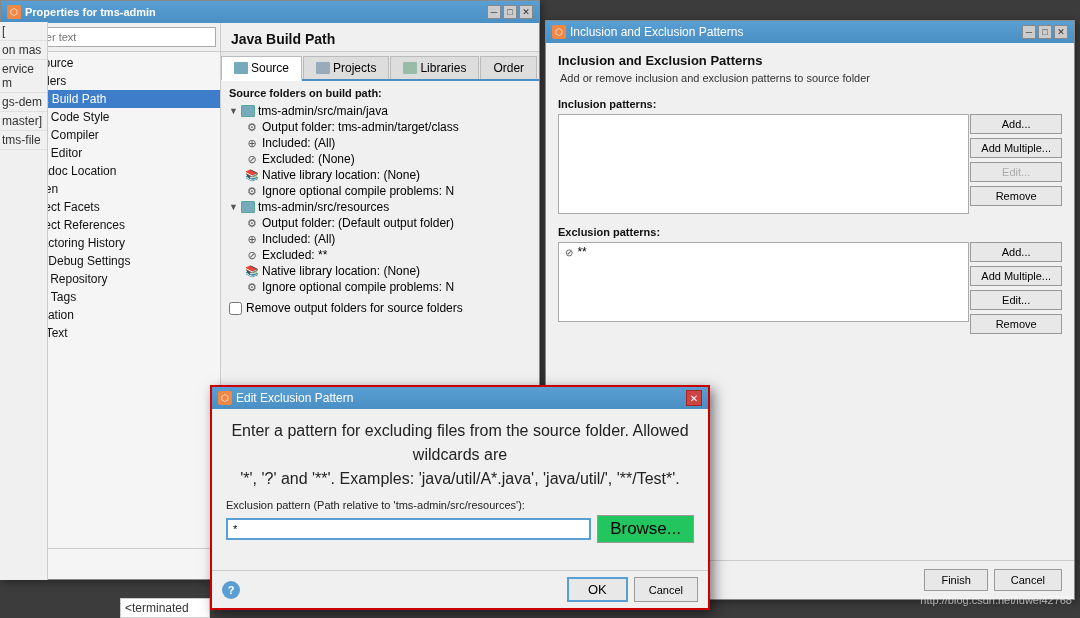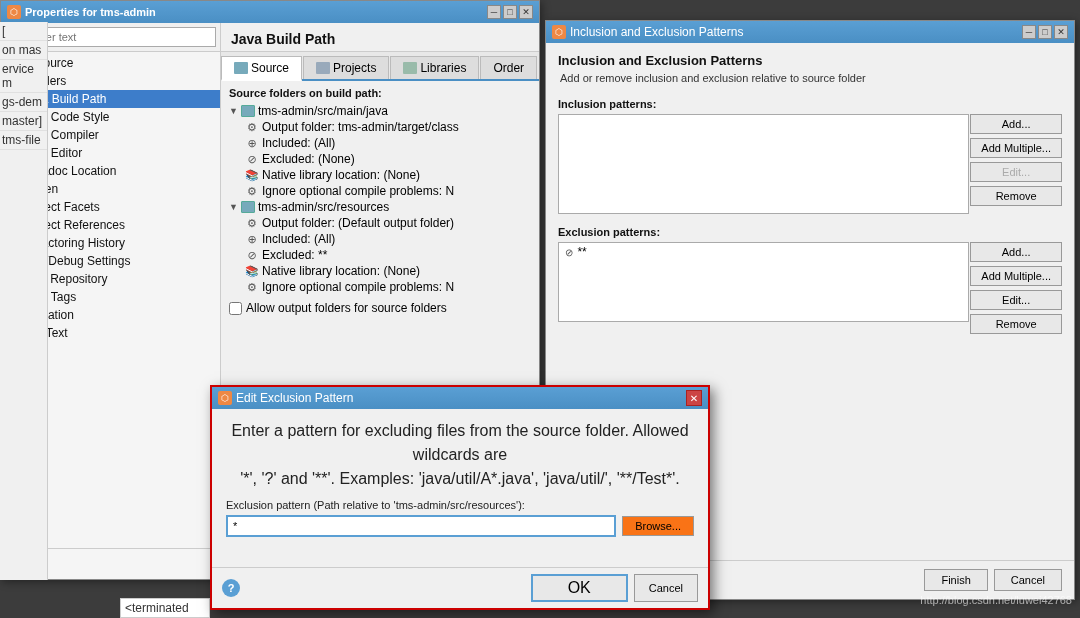--- a/index.html
+++ b/index.html
@@ -204,41 +204,41 @@
     .edit-input {
       flex: 1;
       padding: 3px 5px;
       border: 2px solid #5a9fd4;
       background: white;
       font-size: 11px;
     }
     .browse-btn {
       padding: 3px 12px;
       border: 1px solid #999;
-      background: #f97316;
-      cursor: pointer;
-      font-size: 11px;
+      background: #22c55e;
+      cursor: pointer;
+      font-size: 17px;
     }
     .edit-footer {
       position: absolute;
       bottom: 0; width: 100%;
       display: flex;
       justify-content: space-between;
       align-items: center;
       padding: 6px 10px;
       border-top: 1px solid #ccc;
       background: #f0f0f0;
     }
     .edit-footer-btns { display: flex; gap: 6px; }
     .ok-btn {
-      padding: 3px 35px;
+      padding: 3px 19px;
       border: 2px solid #5a9fd4;
       background: #e8e8e8;
       cursor: pointer;
-      font-size: 16px;
+      font-size: 13px;
     }
     .cancel-btn2 {
       padding: 3px 14px;
       border: 1px solid #999;
       background: #e8e8e8;
       cursor: pointer;
       font-size: 11px;
     }
     .help-circle { width: 18px; height: 18px; background: #5a9fd4; border-radius: 50%; color: white; display: flex; align-items: center; justify-content: center; font-weight: bold; font-size: 11px; cursor: pointer; }
 
@@ -423,21 +423,21 @@
         <div class="src-tree-item indent1">
           <span class="src-settings-icon">📚</span>
           <span>Native library location: (None)</span>
         </div>
         <div class="src-tree-item indent1">
           <span class="src-settings-icon">⚙</span>
           <span>Ignore optional compile problems: N</span>
         </div>
         <div style="margin-top:6px; display:flex; align-items:center; gap:4px;">
           <input type="checkbox" style="">
-          <span>Allow output folders for source folders</span>
+          <span>Remove output folders for source folders</span>
         </div>
       </div>
     </div>
   </div>
 </div>
 
 <div style="position:absolute; top:22px; left:0; width:48px; background:#f0f0f0; border-right:1px solid #ccc; height:558px; overflow:hidden; font-size:10px; color:#333; z-index:0;">
   <div style="padding:2px 2px; border-bottom:1px solid #e0e0e0;">[</div>
   <div style="padding:2px 2px; border-bottom:1px solid #e0e0e0;">on mas</div>
   <div style="padding:2px 2px; border-bottom:1px solid #e0e0e0;">ervice m</div>
@@ -457,21 +457,21 @@
       <span>Inclusion and Exclusion Patterns</span>
     </div>
     <div style="display:flex; gap:2px;">
       <div class="win-btn">─</div>
       <div class="win-btn">□</div>
       <div class="win-btn">✕</div>
     </div>
   </div>
   <div class="dialog-body">
     <div class="dialog-header-title">Inclusion and Exclusion Patterns</div>
-    <div class="dialog-header-desc">Add or remove inclusion and exclusion relative to source folder</div>
+    <div class="dialog-header-desc">Add or remove inclusion and exclusion patterns to source folder</div>
 
     <div class="patterns-section">
       <div class="section-label">Inclusion patterns:</div>
       <div class="patterns-with-btns">
         <div class="patterns-list-wrap">
           <div class="patterns-list"></div>
         </div>
         <div class="patterns-btns">
           <button class="patterns-btn">Add...</button>
           <button class="patterns-btn">Add Multiple...</button>

